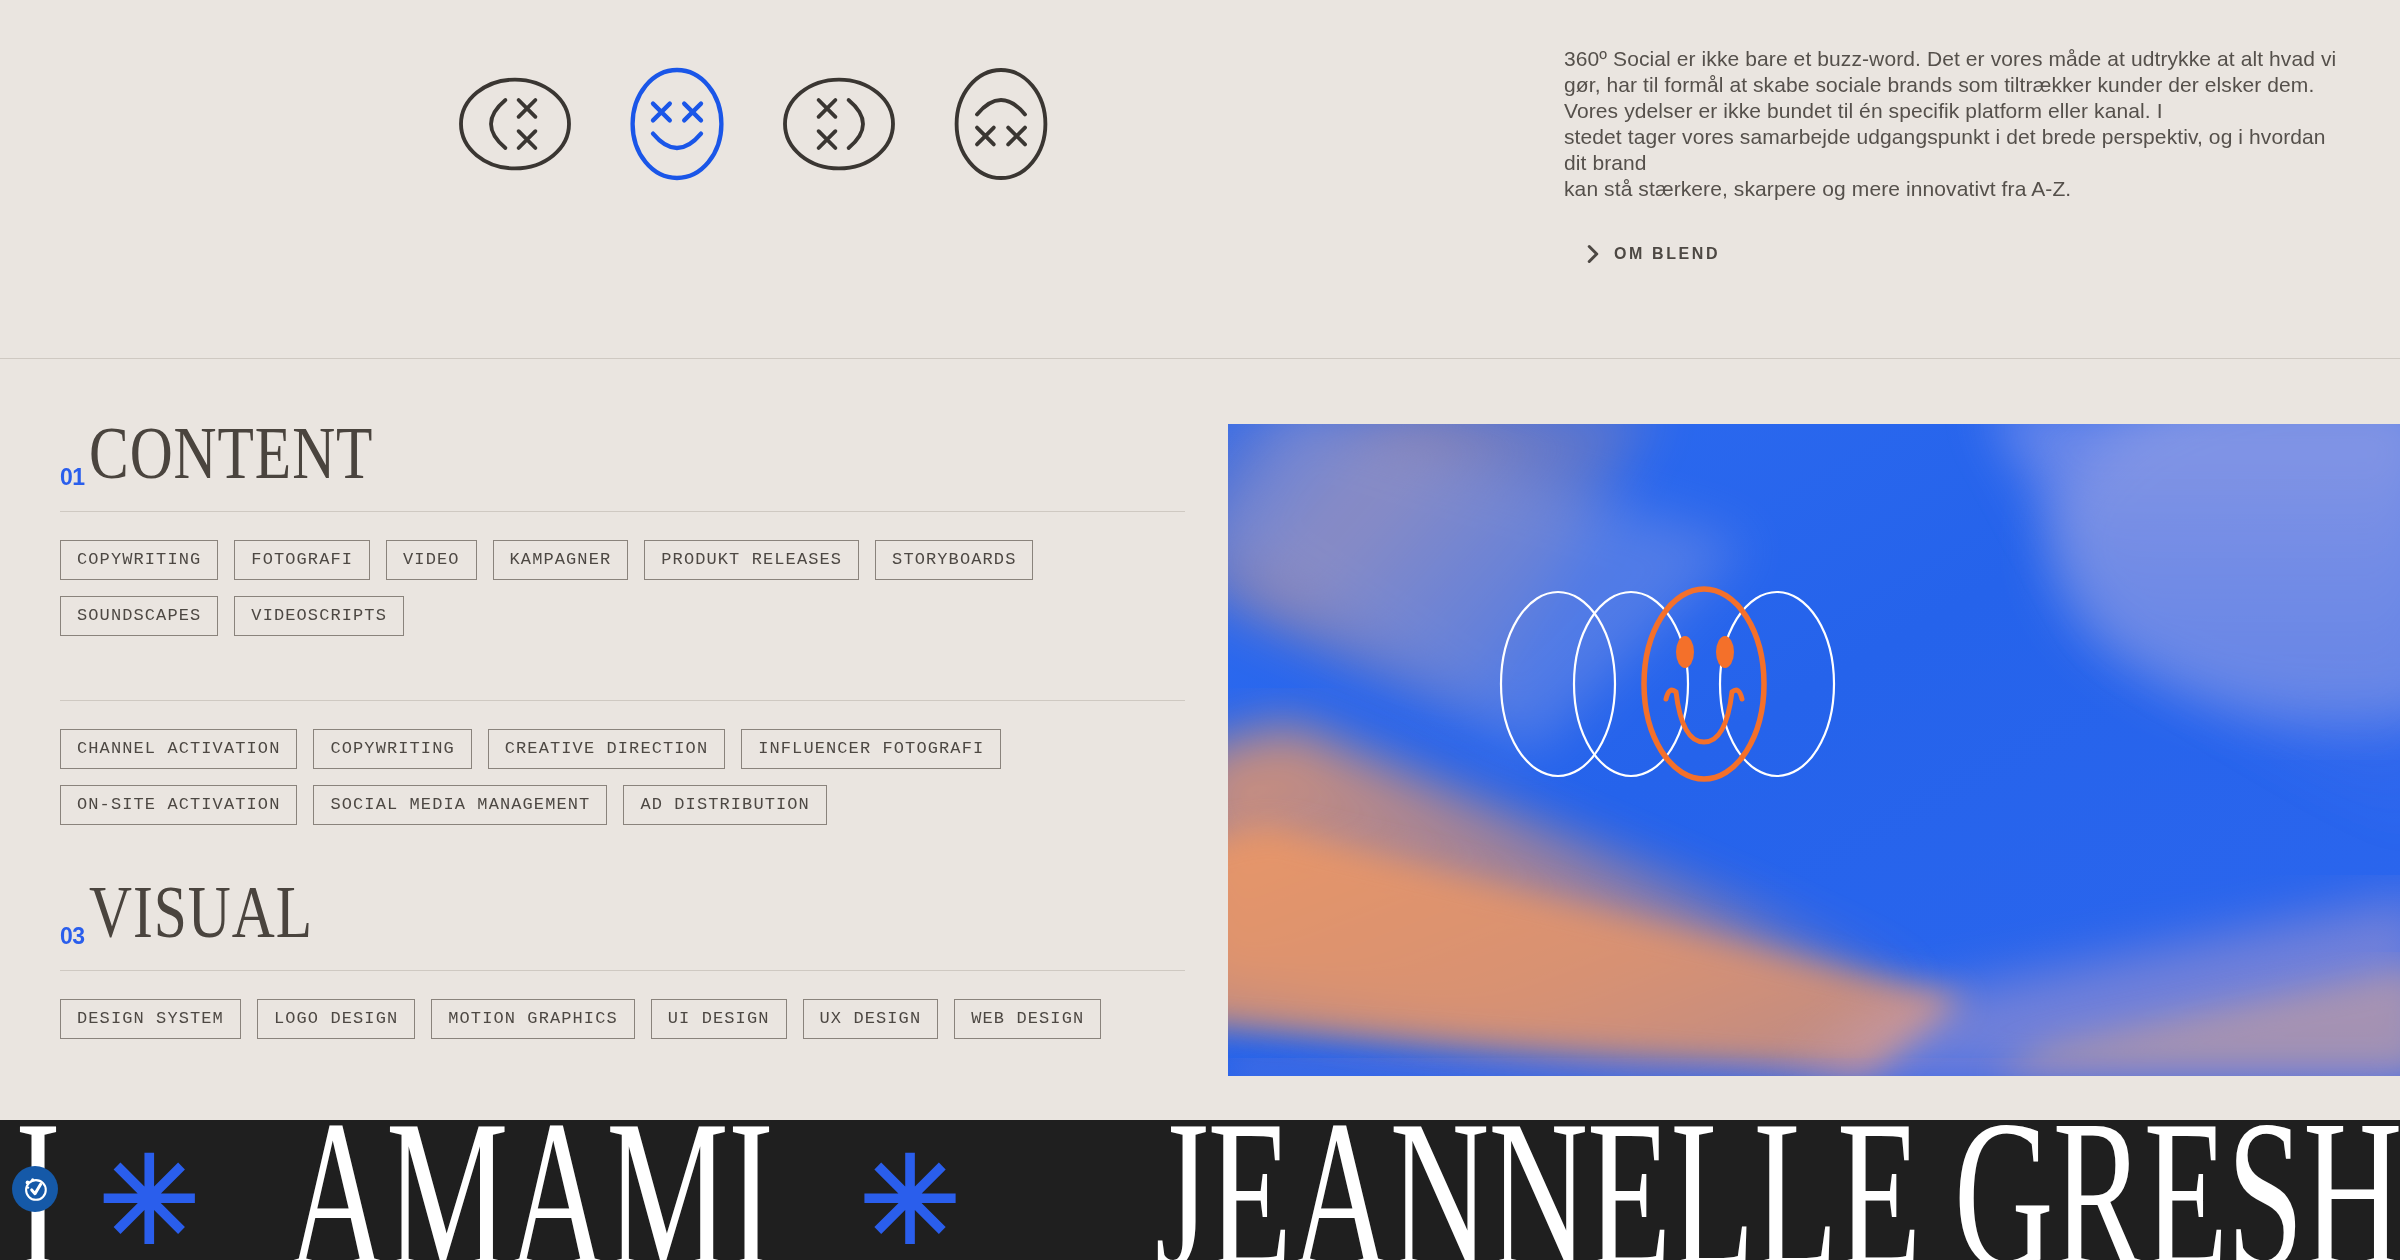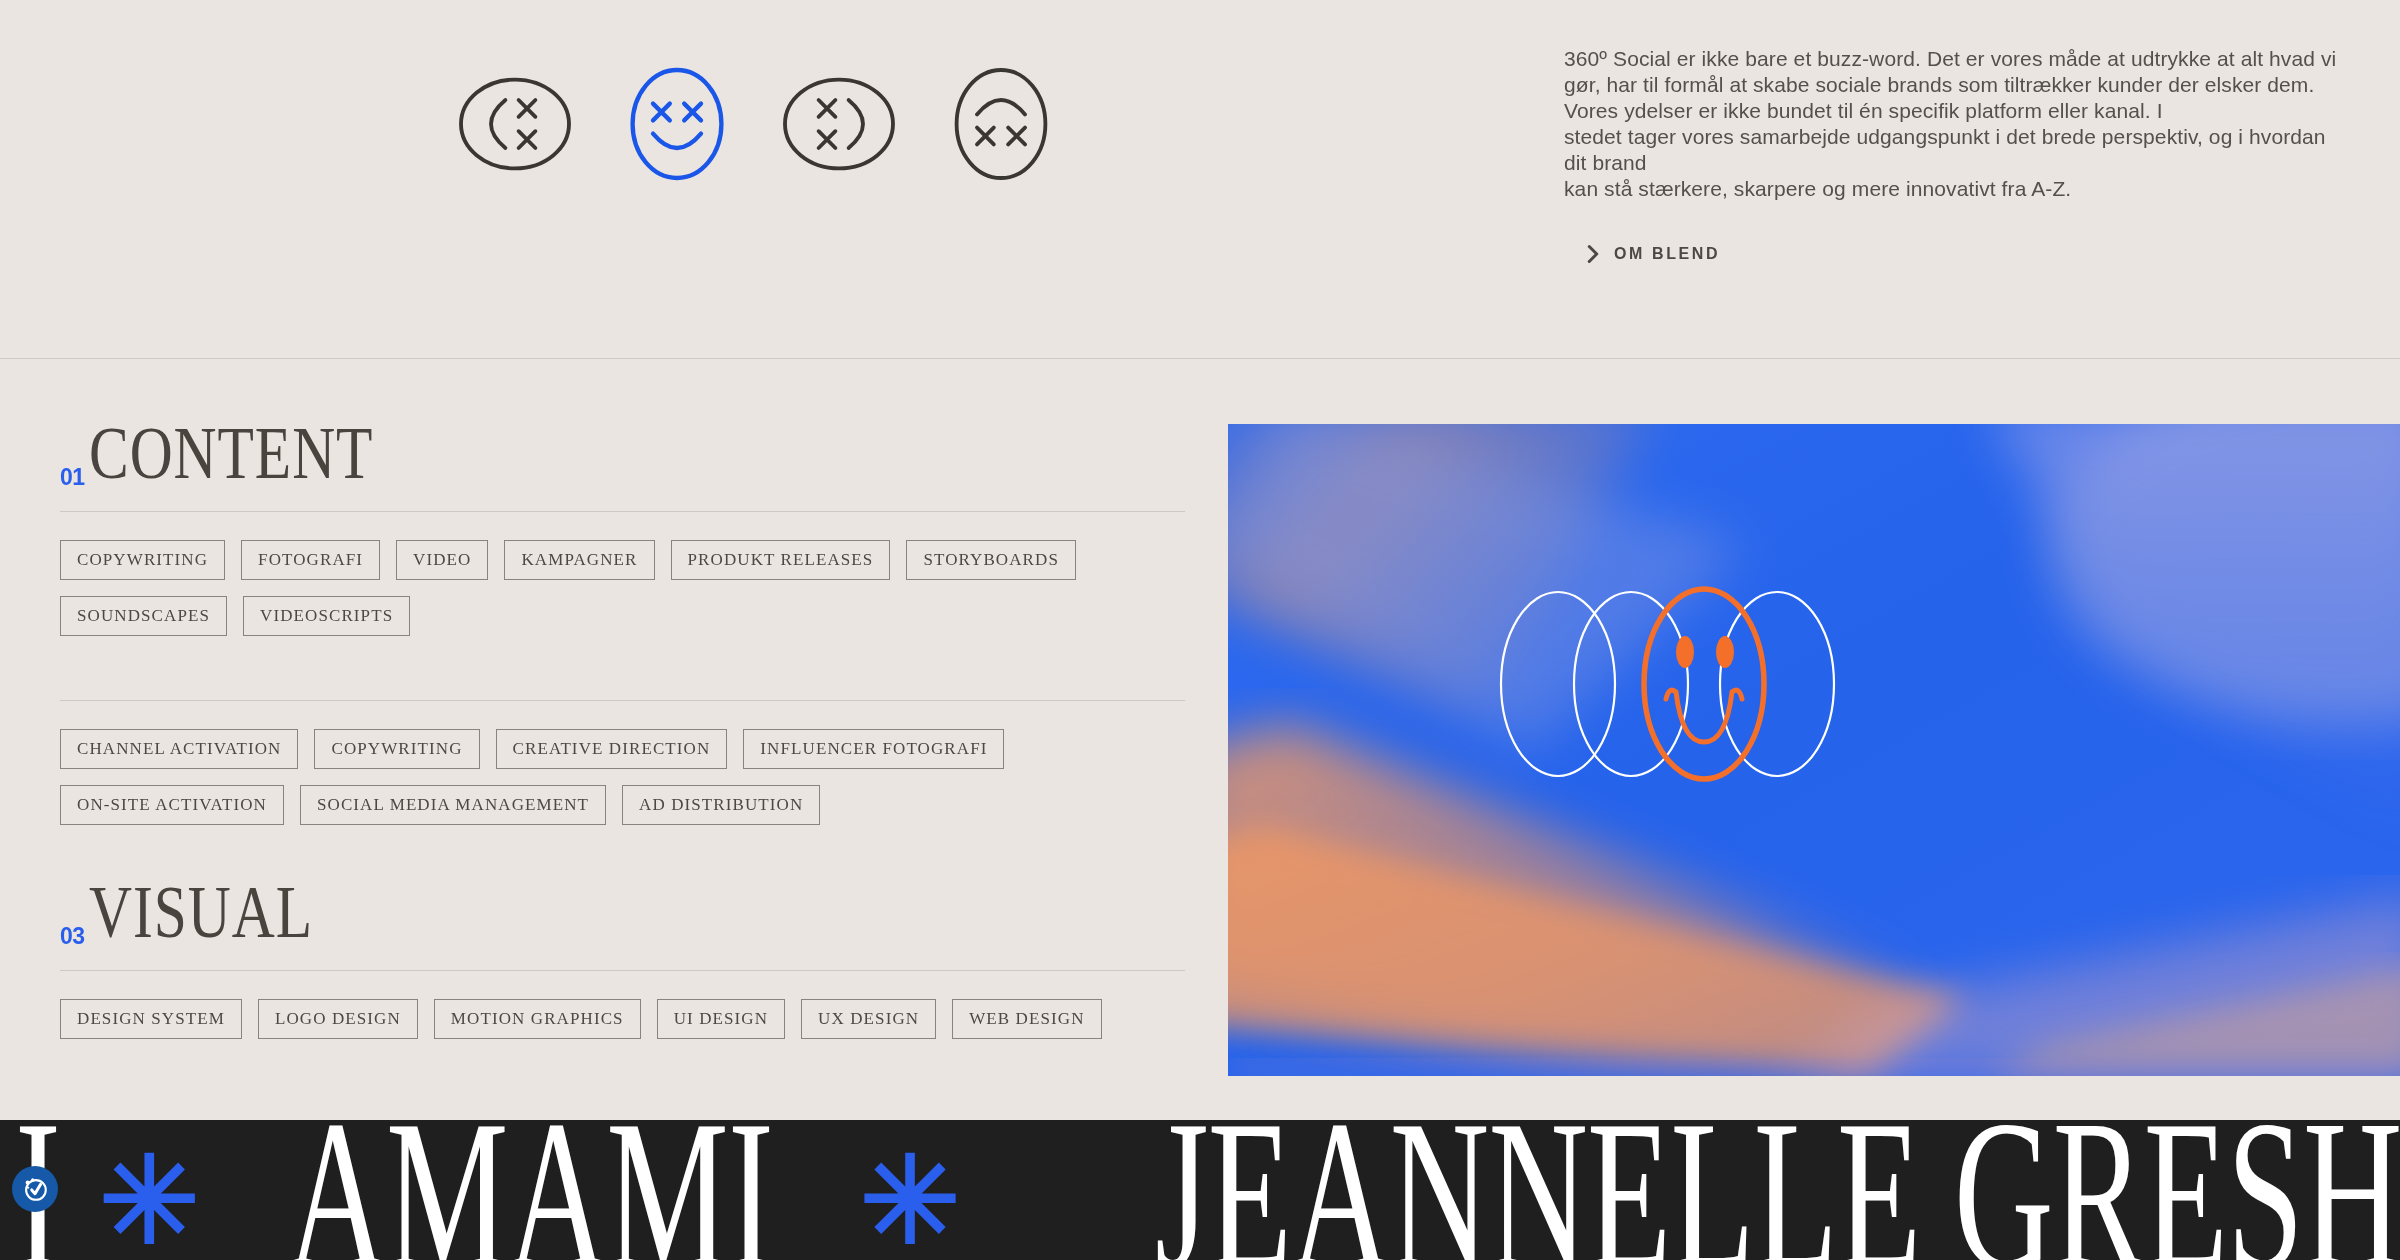--- a/index.html
+++ b/index.html
@@ -69,21 +69,21 @@
   }
   .tags{
     display:flex; flex-wrap:wrap; gap:16px 16px; margin-top:28px;
   }
   .tag{
     border:1px solid #8A837C;
     padding:10px 16px 11px;
     font-size:17px; letter-spacing:1.1px;
     color:#4D4843; background:transparent;
     line-height:1; white-space:nowrap; cursor:pointer;
-    font-family:Liberation Serif, serif;
+    font-family:Liberation Mono, monospace;
   }
 
   
   .hero-img{
     position:absolute; left:1228px; top:424px;
     width:1172px; height:652px; overflow:hidden;
     background:#2563EB;
   }
   .hero-img svg{ position:absolute; inset:0; width:100%; height:100%; display:block; }
 

